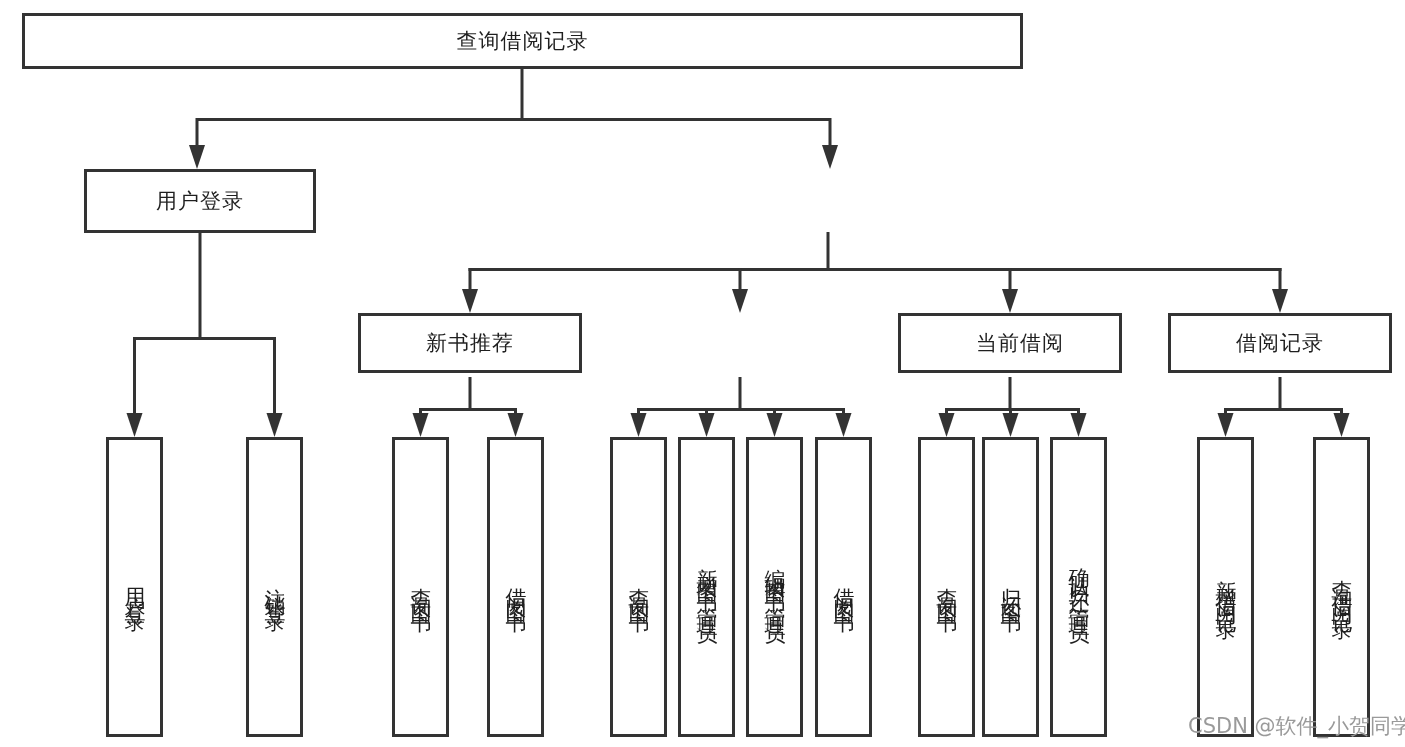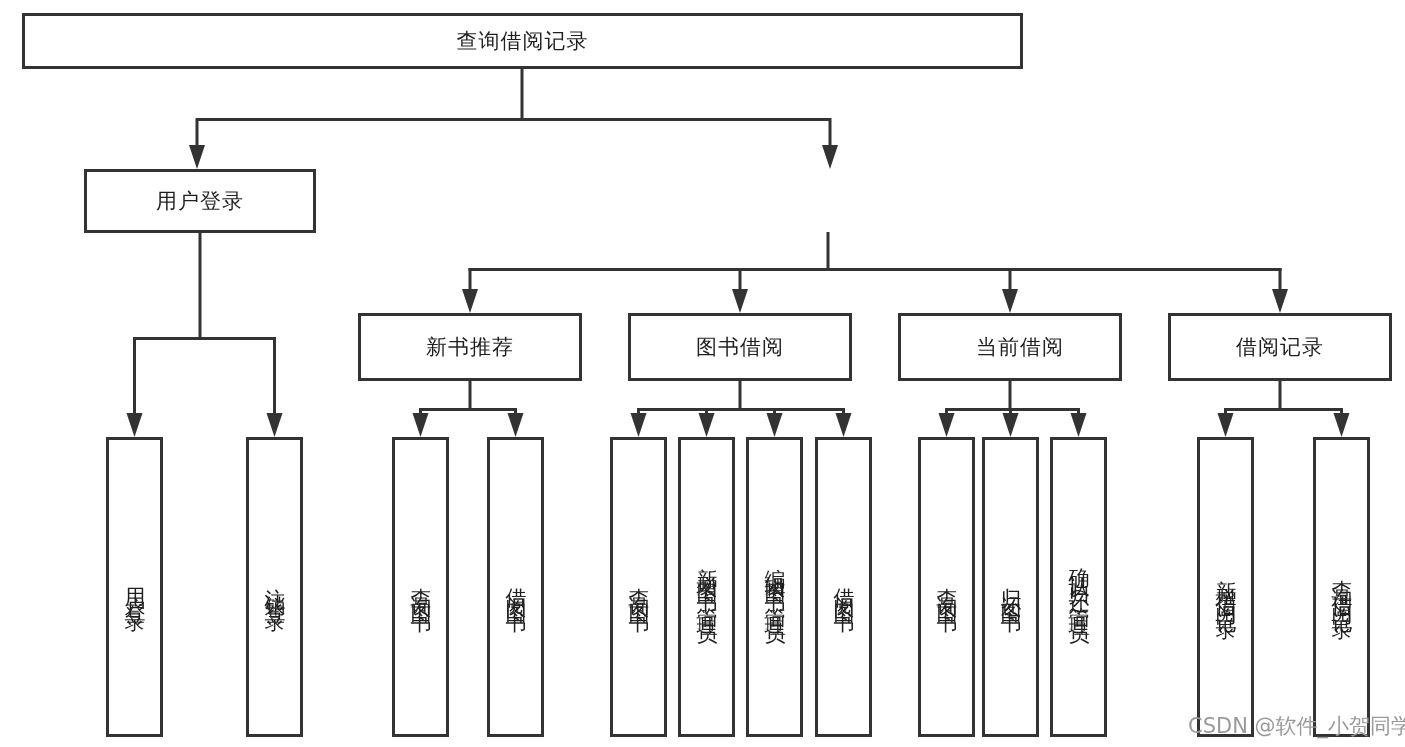--- a/index.html
+++ b/index.html
@@ -37,21 +37,21 @@
     letter-spacing: 8px;
     line-height: 1;
     font-size: 21px;
   }
   
   .root-box   { left: 22px;  top: 13px;  width: 1001px; height: 56px; }
   
   .l2-0 { left: 84px;  top: 169px; width: 232px; height: 64px; }
   .l2-1 { left: 712px; top: 169px; width: 232px; height: 64px; }
   
-  .l3 { top: 313px; width: 224px; height: 68px; }
+  .l3 { top: 313px; width: 224px; height: 60px; }
   .l3-0 { left: 358px; }
   .l3-1 { left: 628px; }
   .l3-2 { left: 898px; padding-left: 20px; }
   .l3-3 { left: 1168px; }
   
   .leaf { top: 437px; width: 57px; height: 300px; }
   .leaf-0  { left: 106px; }
   .leaf-1  { left: 246px; }
   .leaf-2  { left: 392px; }
   .leaf-3  { left: 487px; }
@@ -128,21 +128,20 @@
       <polygon points="1217.5,413 1233.5,413 1225.5,437"></polygon>
       <polygon points="1333.5,413 1349.5,413 1341.5,437"></polygon>
     </g>
   </svg>
 
   <div class="box hbox root-box">查询借阅记录</div>
 
   <div class="box hbox l2-0">用户登录</div>
 
   <div class="box hbox l3 l3-0">新书推荐</div>
-  <div class="box hbox l3 l3-1">图书借阅</div>
   <div class="box hbox l3 l3-2">当前借阅</div>
   <div class="box hbox l3 l3-3">借阅记录</div>
 
   <div class="box vbox leaf leaf-0">用户登录</div>
   <div class="box vbox leaf leaf-1">注销登录</div>
 
   <div class="box vbox leaf leaf-2">查询图书</div>
   <div class="box vbox leaf leaf-3">借阅图书</div>
 
   <div class="box vbox leaf leaf-4">查询图书</div>

